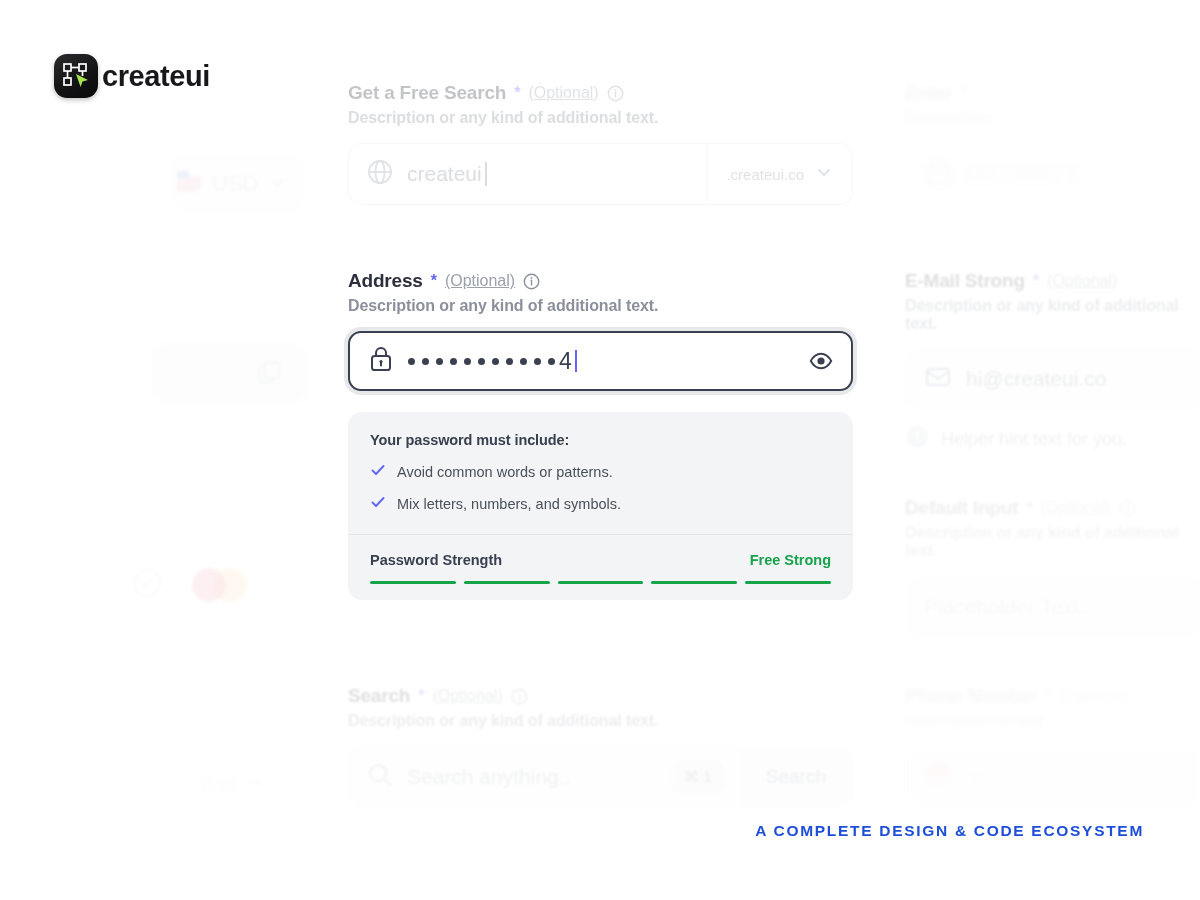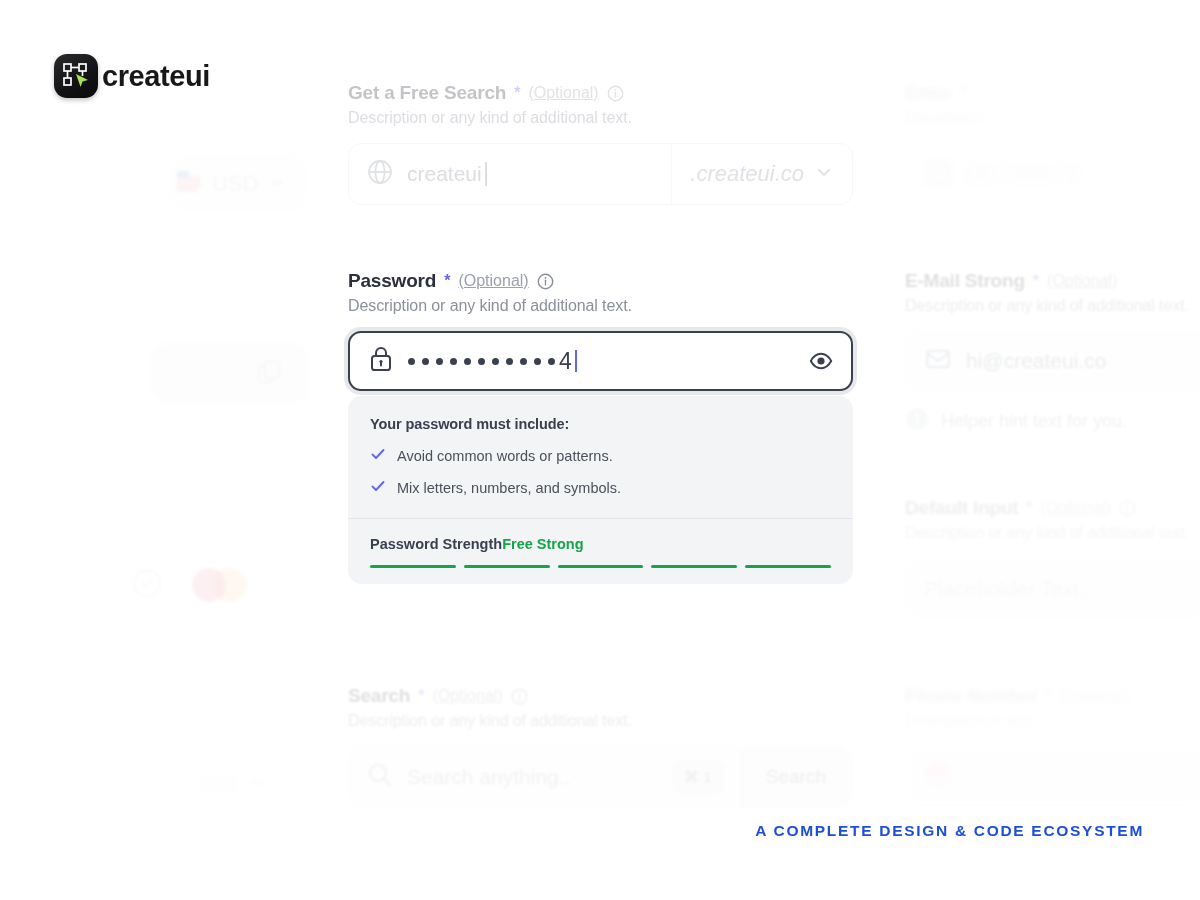--- a/index.html
+++ b/index.html
@@ -21,21 +21,21 @@
   .logo-mark svg { position: absolute; left: 9px; top: 9px; }
   .logo-text { font-size: 29px; font-weight: 700; color: #18181b; letter-spacing: -.4px; }
 
   
   .field { position: absolute; }
   .lbl-row { display: flex; align-items: center; gap: 8px; }
   .lbl { font-size: 19px; font-weight: 700; color: #3b3f4a; letter-spacing: -.2px; }
   .req { color: #6366f1; font-size: 16px; font-weight: 700; line-height: 1; }
   .opt { font-size: 16px; color: #9aa0ac; text-decoration: underline; }
   .info-ic { display: inline-flex; }
-  .desc { font-size: 16px; color: #8b909c; margin-top: 5px; letter-spacing: -.1px; }
+  .desc { font-size: 16px; color: #8b909c; margin-top: 5px; letter-spacing: -.1px; font-weight: bold; }
 
   .inputbox {
     margin-top: 16px; height: 58px; border-radius: 13px;
     background: #fff; border: 1px solid #e3e5ea;
     display: flex; align-items: center; padding: 0 18px; gap: 14px;
   }
   .inputbox .ph { font-size: 19px; color: #adb2bd; }
 
   
   .inputbox.focused {
@@ -45,29 +45,29 @@
 
   .pw-dots { display:flex; align-items:center; gap:7px; }
   .pw-dots i { width:7px; height:7px; border-radius:50%; background:#3b4050; display:block; }
   .pw-char { font-size: 23px; color:#3b4050; margin-left:4px; line-height:1; }
   .caret { width:2px; height:22px; background:#6366f1; margin-left:3px; display:inline-block; }
 
   .suffix { margin-left:auto; display:flex; align-items:center; gap:10px; padding-left:18px; }
 
   
   .pw-panel {
-    position:absolute; left:348px; top:396px; width:505px;
+    position:absolute; left:348px; top:412px; width:505px;
     background:#f2f4f6; border-radius:14px; padding:20px 22px 0 22px;
   }
   .pw-panel h4 { font-size:14.5px; font-weight:700; color:#3b4050; letter-spacing:-.1px; }
   .pw-rules { margin-top:14px; display:flex; flex-direction:column; gap:12px; }
   .pw-rule { display:flex; align-items:center; gap:11px; }
   .pw-rule span.t { font-size:14.5px; color:#4b5059; }
   .pw-sep { height:1px; background:#e2e5e9; margin:20px -22px 0 -22px; }
-  .strength-row { display:flex; align-items:center; padding:17px 0 0 0; }
+  .strength-row { display:flex; align-items:center; justify-content:space-between; padding:17px 0 0 0; }
   .strength-lbl { font-size:14.5px; font-weight:700; color:#3b4050; }
   .strength-val { font-size:14.5px; font-weight:700; color:#16a34a; }
   .bars { display:flex; gap:8px; padding:13px 0 16px 0; }
   .bars i { flex:1; height:3px; border-radius:2px; background:#16a34a; display:block; }
 
   
   .fade-1 { opacity:.30; filter: blur(.4px); }
   .fade-2 { opacity:.16; filter: blur(.9px); }
   .fade-3 { opacity:.085; filter: blur(1.6px); }
   .fade-4 { opacity:.045; filter: blur(2.4px); }
@@ -190,33 +190,33 @@
           <circle cx="13" cy="13" r="11" stroke="#9aa0ac" stroke-width="1.8"></circle>
           <ellipse cx="13" cy="13" rx="4.6" ry="11" stroke="#9aa0ac" stroke-width="1.8"></ellipse>
           <line x1="2" y1="13" x2="24" y2="13" stroke="#9aa0ac" stroke-width="1.8"></line>
         </svg>
       </span>
       <span style="font-size:21px;color:#8b909c;display:flex;align-items:center;">
         <span>createui</span>
           <i class="caret" style="background:#8b909c;height:24px;"></i>
       </span>
       <span class="suffix" style="border-left:1px solid #eceef1;height:100%;align-items:center;">
-        <span style="font-size:22px;color:#9aa0ac;font-style:italic;">.createui.co</span>
+        <span style="font-size:15px;color:#9aa0ac;">.createui.co</span>
         <span>
           <svg width="20" height="20" viewBox="0 0 20 20" fill="none">
               <path d="M5 8 L10 13 L15 8" stroke="#9aa0ac" stroke-width="2" stroke-linecap="round" stroke-linejoin="round"></path>
             </svg>
         </span>
       </span>
     </div>
   </div>
 
   <div class="field" style="left:348px; top:270px; width:505px;">
     <div class="lbl-row">
-      <span class="lbl" style="color:#2b303c;">Password</span>
+      <span class="lbl" style="color:#2b303c;">Address</span>
       <span class="req">*</span>
       <span class="opt">(Optional)</span>
       <span class="info-ic">
         <svg width="17" height="17" viewBox="0 0 17 17" fill="none">
           <circle cx="8.5" cy="8.5" r="7.2" stroke="#8b909c" stroke-width="1.4"></circle>
           <line x1="8.5" y1="7.3" x2="8.5" y2="12" stroke="#8b909c" stroke-width="1.4" stroke-linecap="round"></line>
           <circle cx="8.5" cy="4.9" r=".95" fill="#8b909c"></circle>
         </svg>
       </span>
     </div>

